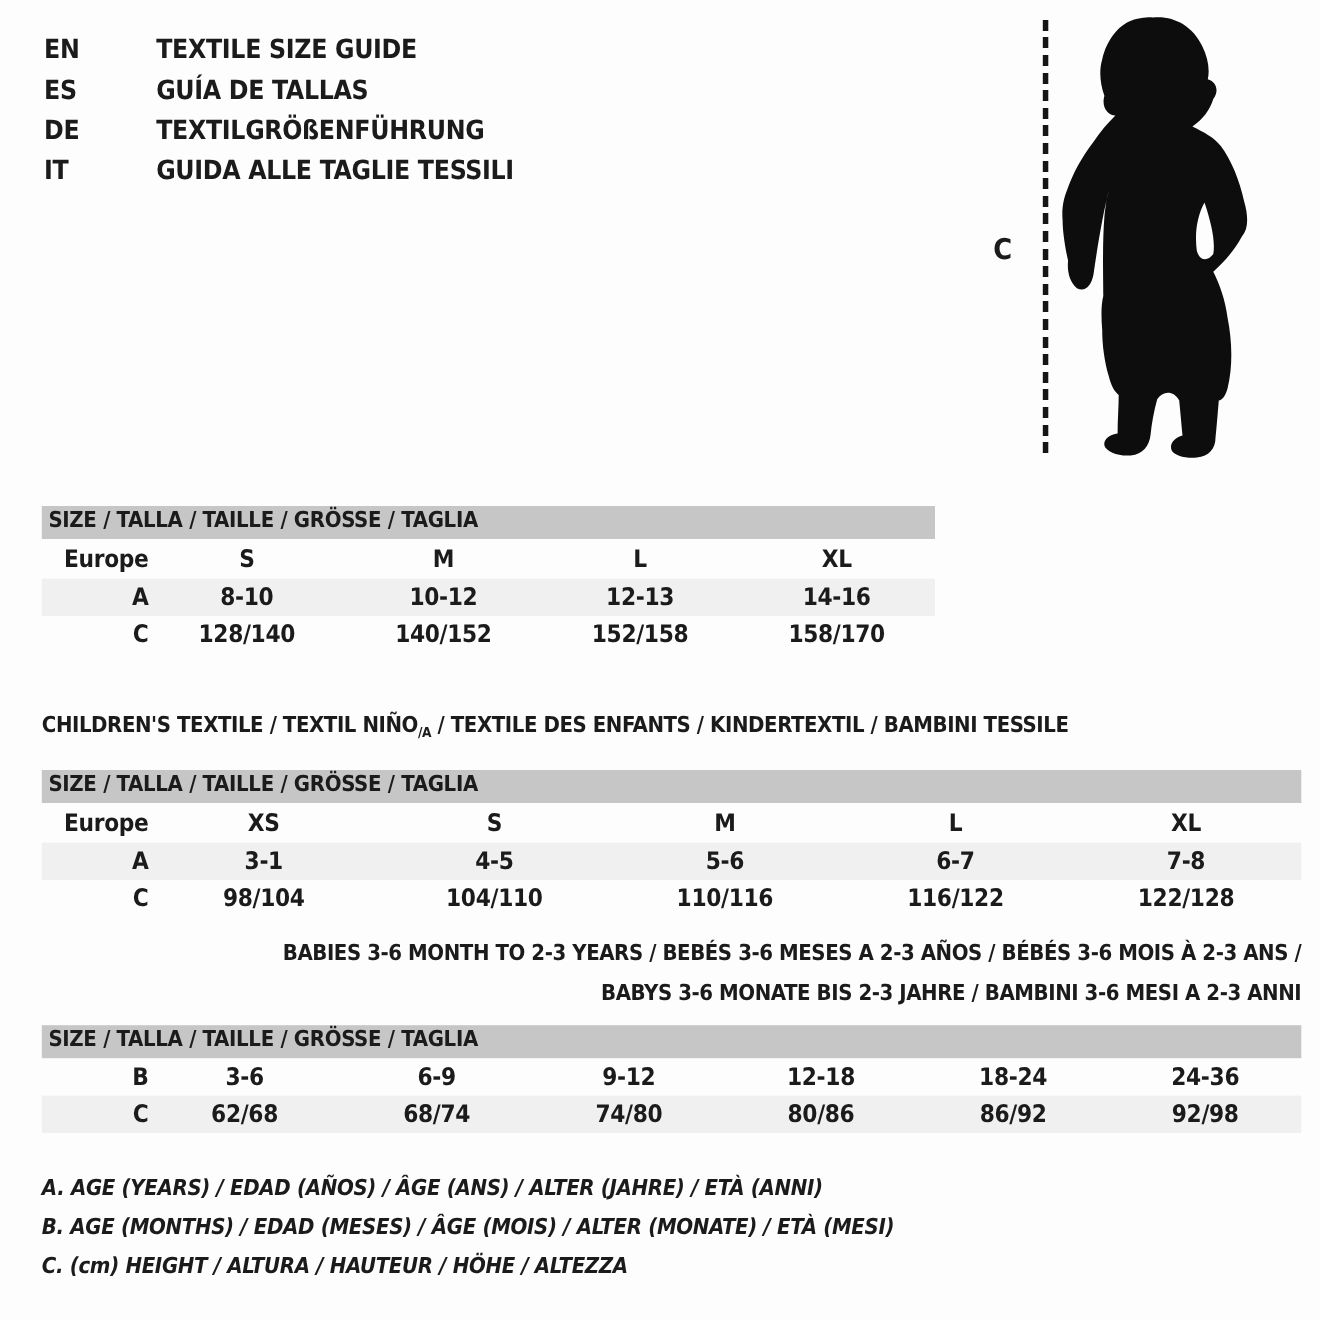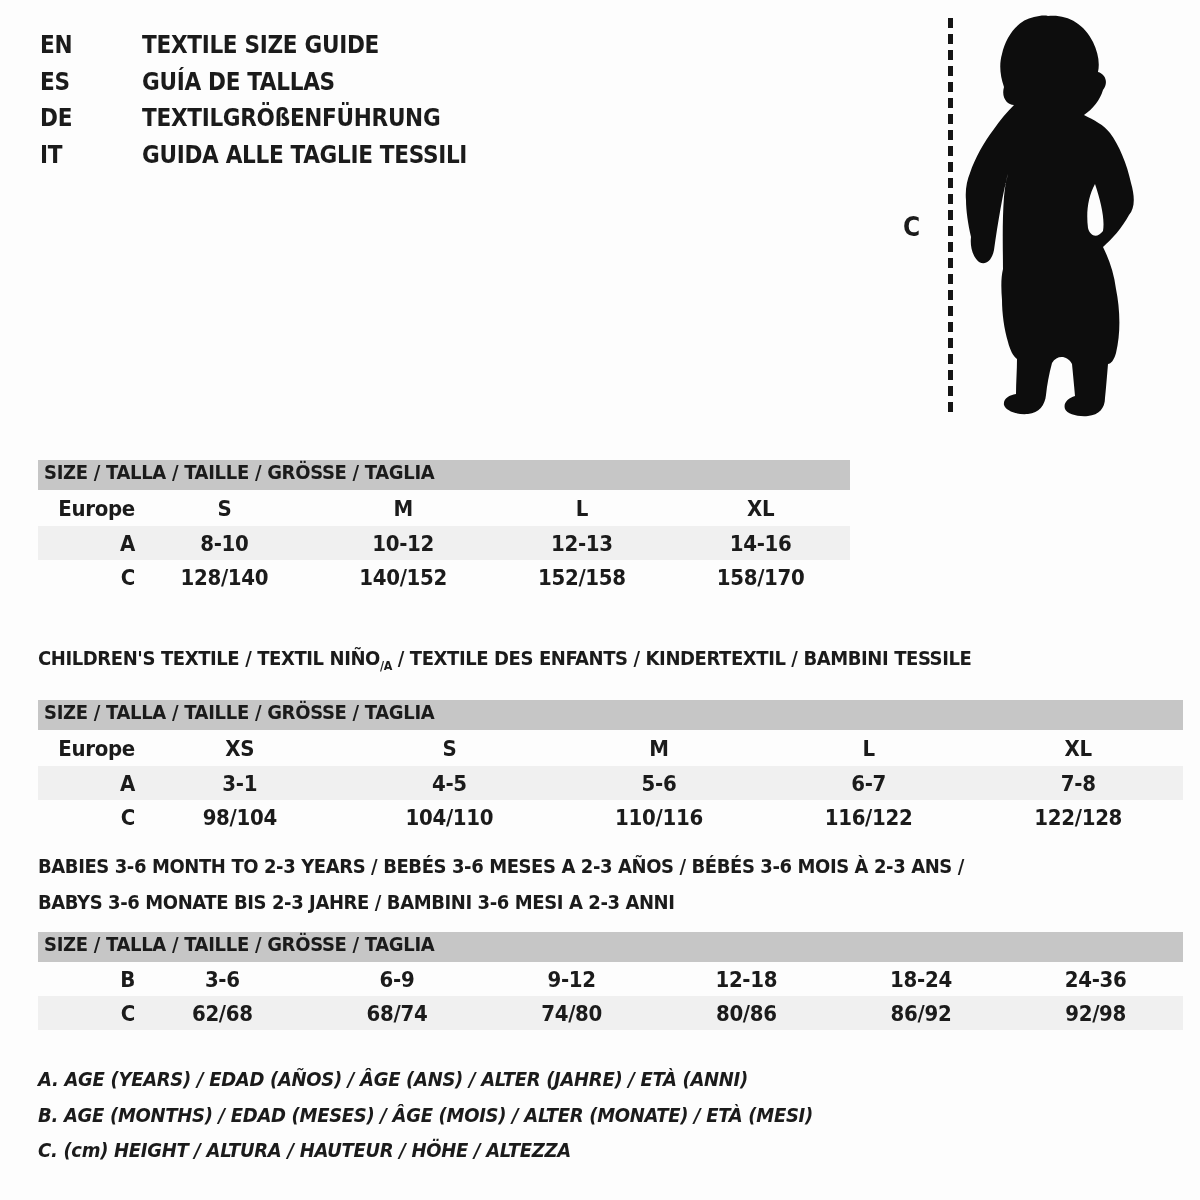--- a/index.html
+++ b/index.html
@@ -17,21 +17,21 @@
   .dash-line{
     position:absolute;left:948px;top:18px;width:5px;height:397px;
     background:repeating-linear-gradient(to bottom,#151515 0 10px,transparent 10px 16px);
   }
   .c-label{position:absolute;left:903px;top:212px;font-size:26px;}
   .silhouette{position:absolute;left:960px;top:12px;width:182px;height:410px;}
   
   .size-section{position:absolute;left:38px;}
   .sec-title{margin:0;font-size:20px;line-height:22px;letter-spacing:-0.4px;white-space:nowrap;}
   .sec-title .sub{font-size:0.62em;vertical-align:sub;}
-  .babies-title{line-height:36px;height:72px;}
+  .babies-title{line-height:36px;height:72px;text-align:right;}
   .size-bar{
     margin-top:23px;height:30px;background:#c6c6c6;
     display:flex;align-items:flex-start;padding-left:6px;box-sizing:border-box;
     font-size:20px;letter-spacing:-0.3px;
   }
   .babies-bar{margin-top:12px;}
   .trow{display:grid;align-items:center;font-size:22px;letter-spacing:-0.3px;}
   .trow .lbl{padding-left:6px;text-align:right;}
   .trow .cell{text-align:center;}
   .cols4{grid-template-columns:97px repeat(4,1fr);}

